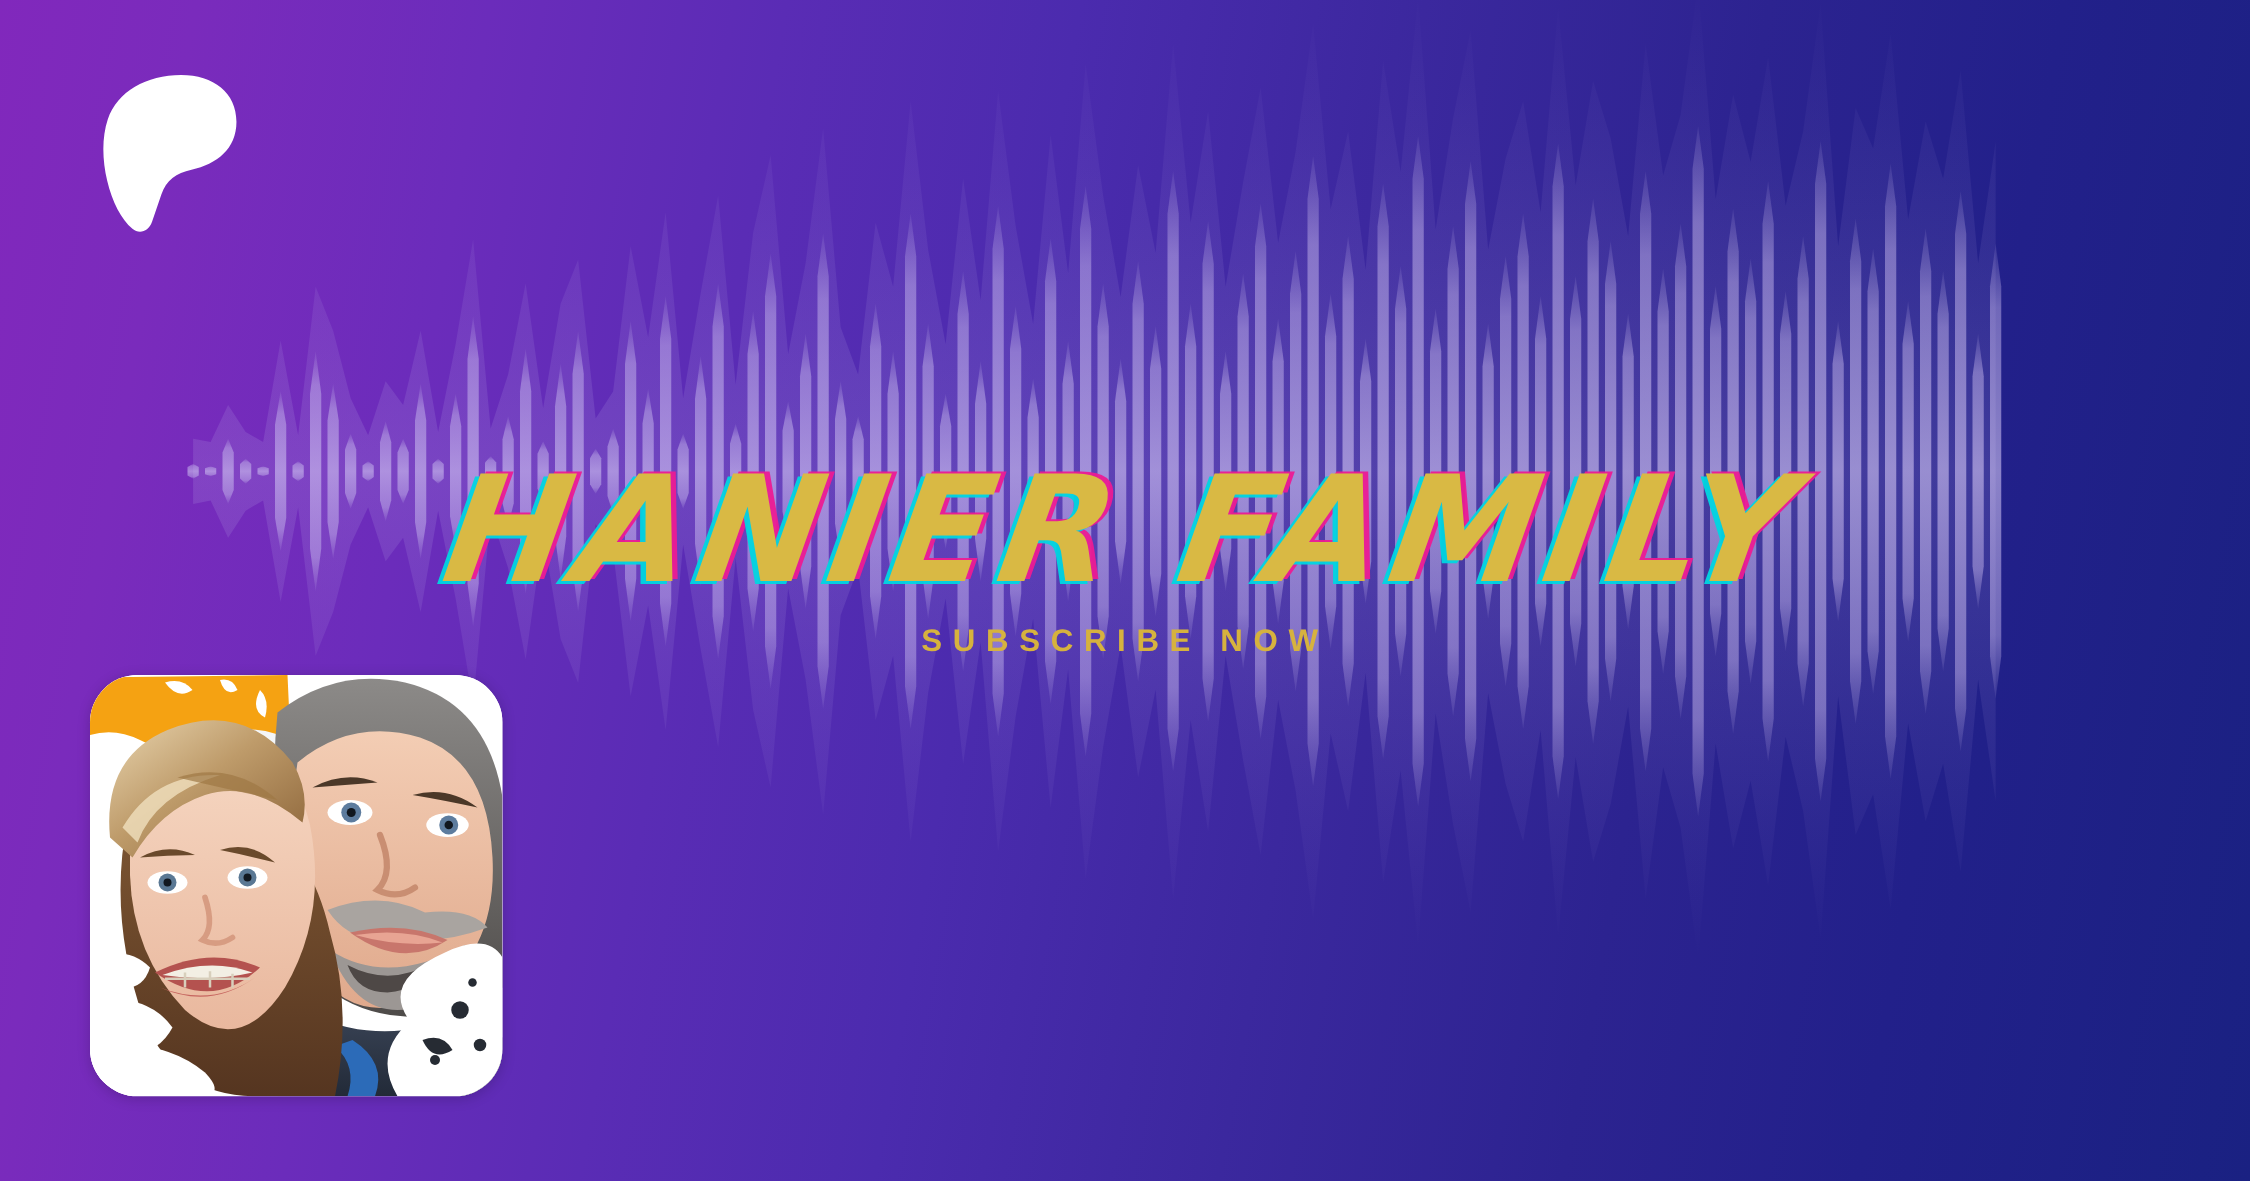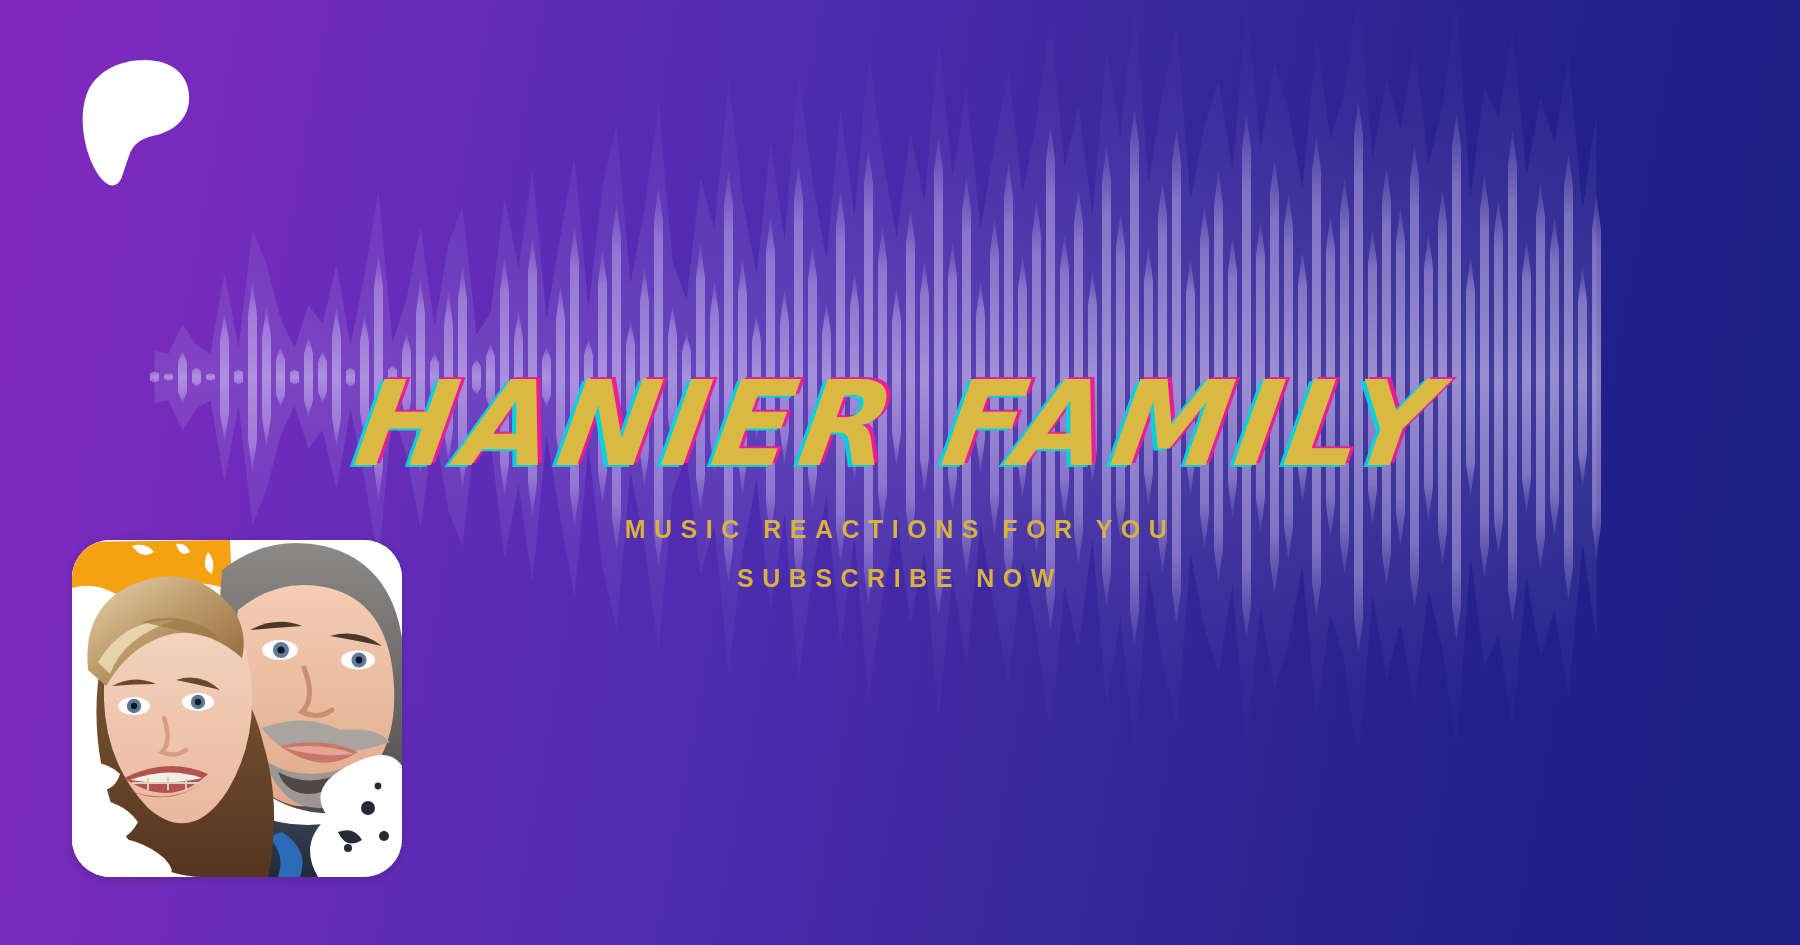--- a/index.html
+++ b/index.html
@@ -226,21 +226,20 @@
              C66.0 81.8 58.0 87.5 54.0 99.0
              L46.5 121.0
              C43.5 129.5 36.0 131.5 30.5 127.0
              C21.5 119.5 14.0 105.0 10.0 88.0
              C6.0 71.0 5.5 53.0 10.5 38.0
              C18.0 15.5 42.0 2.0 70.0 2.0 Z" fill="#FFFFFF"></path>
   </svg>
 
   <div id="text-block">
     <div id="brand-title">HANIER FAMILY</div>
-    <div class="tagline" id="tagline-1">MUSIC REACTIONS FOR YOU</div>
     <div class="tagline" id="tagline-2">SUBSCRIBE NOW</div>
   </div>
 
   <div id="avatar">
     <svg viewBox="0 0 330 337">
       <defs>
         <clipPath id="avClip">
             <rect x="0" y="0" width="330" height="337" rx="0"></rect>
           </clipPath>
         <linearGradient id="hairW" x1="0" y1="0" x2="1" y2="1">

